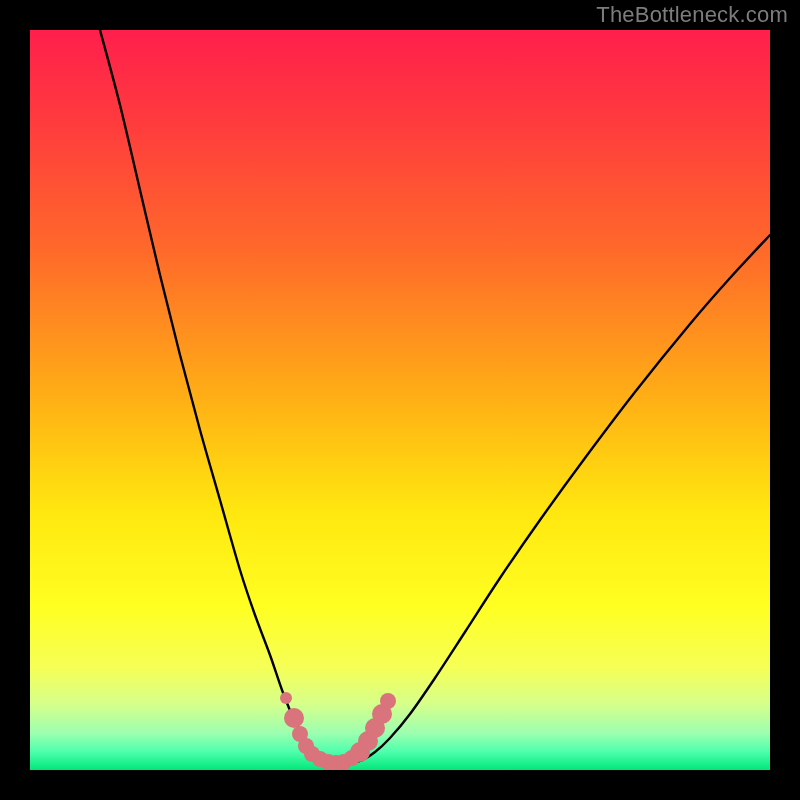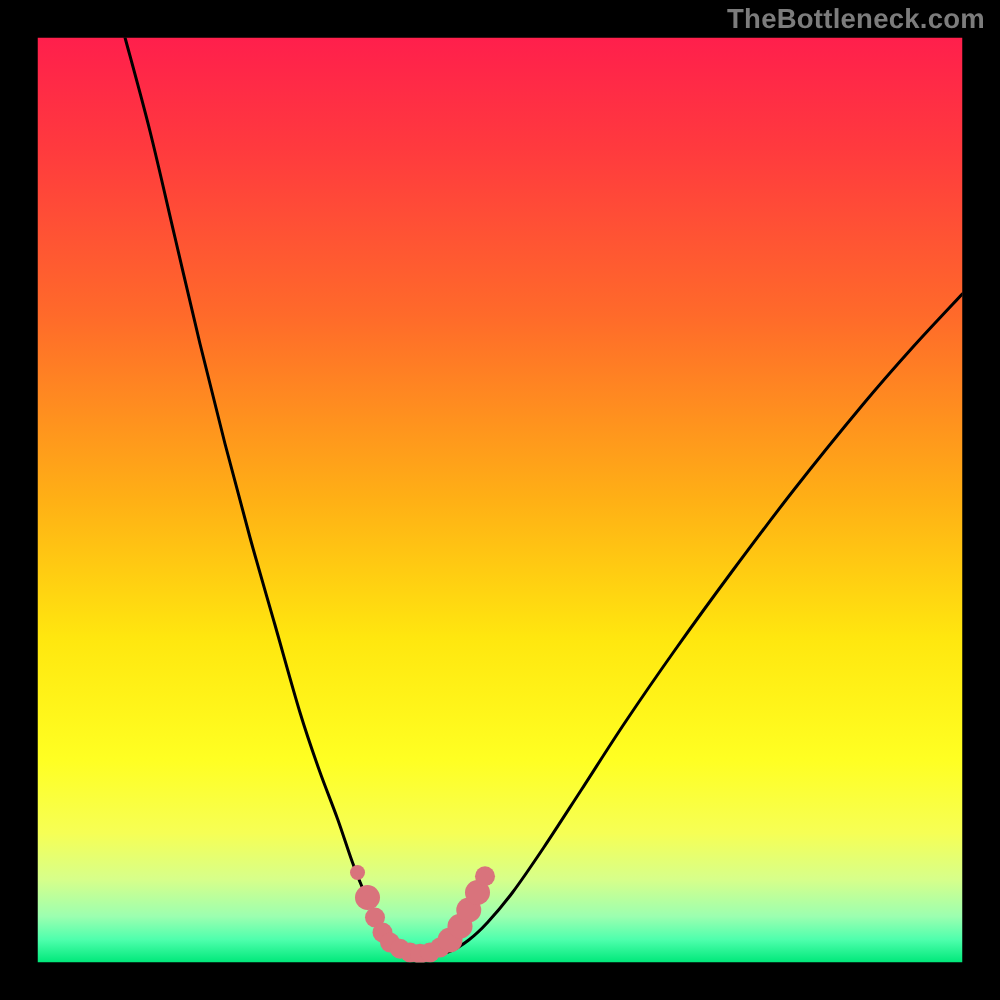--- a/index.html
+++ b/index.html
@@ -25,21 +25,21 @@
     top: 0;
     width: 740px;
     height: 740px;
   }
   .watermark {
     position: absolute;
     top: 2px;
     right: 12px;
     color: #7c7c7c;
     font-size: 22px;
-    font-weight: 700;
+    font-weight: 400;
     letter-spacing: 0.2px;
     user-select: none;
   }
 </style>
 </head>
 <body>
 
 <div class="watermark">TheBottleneck.com</div>
 
 <div class="frame">

